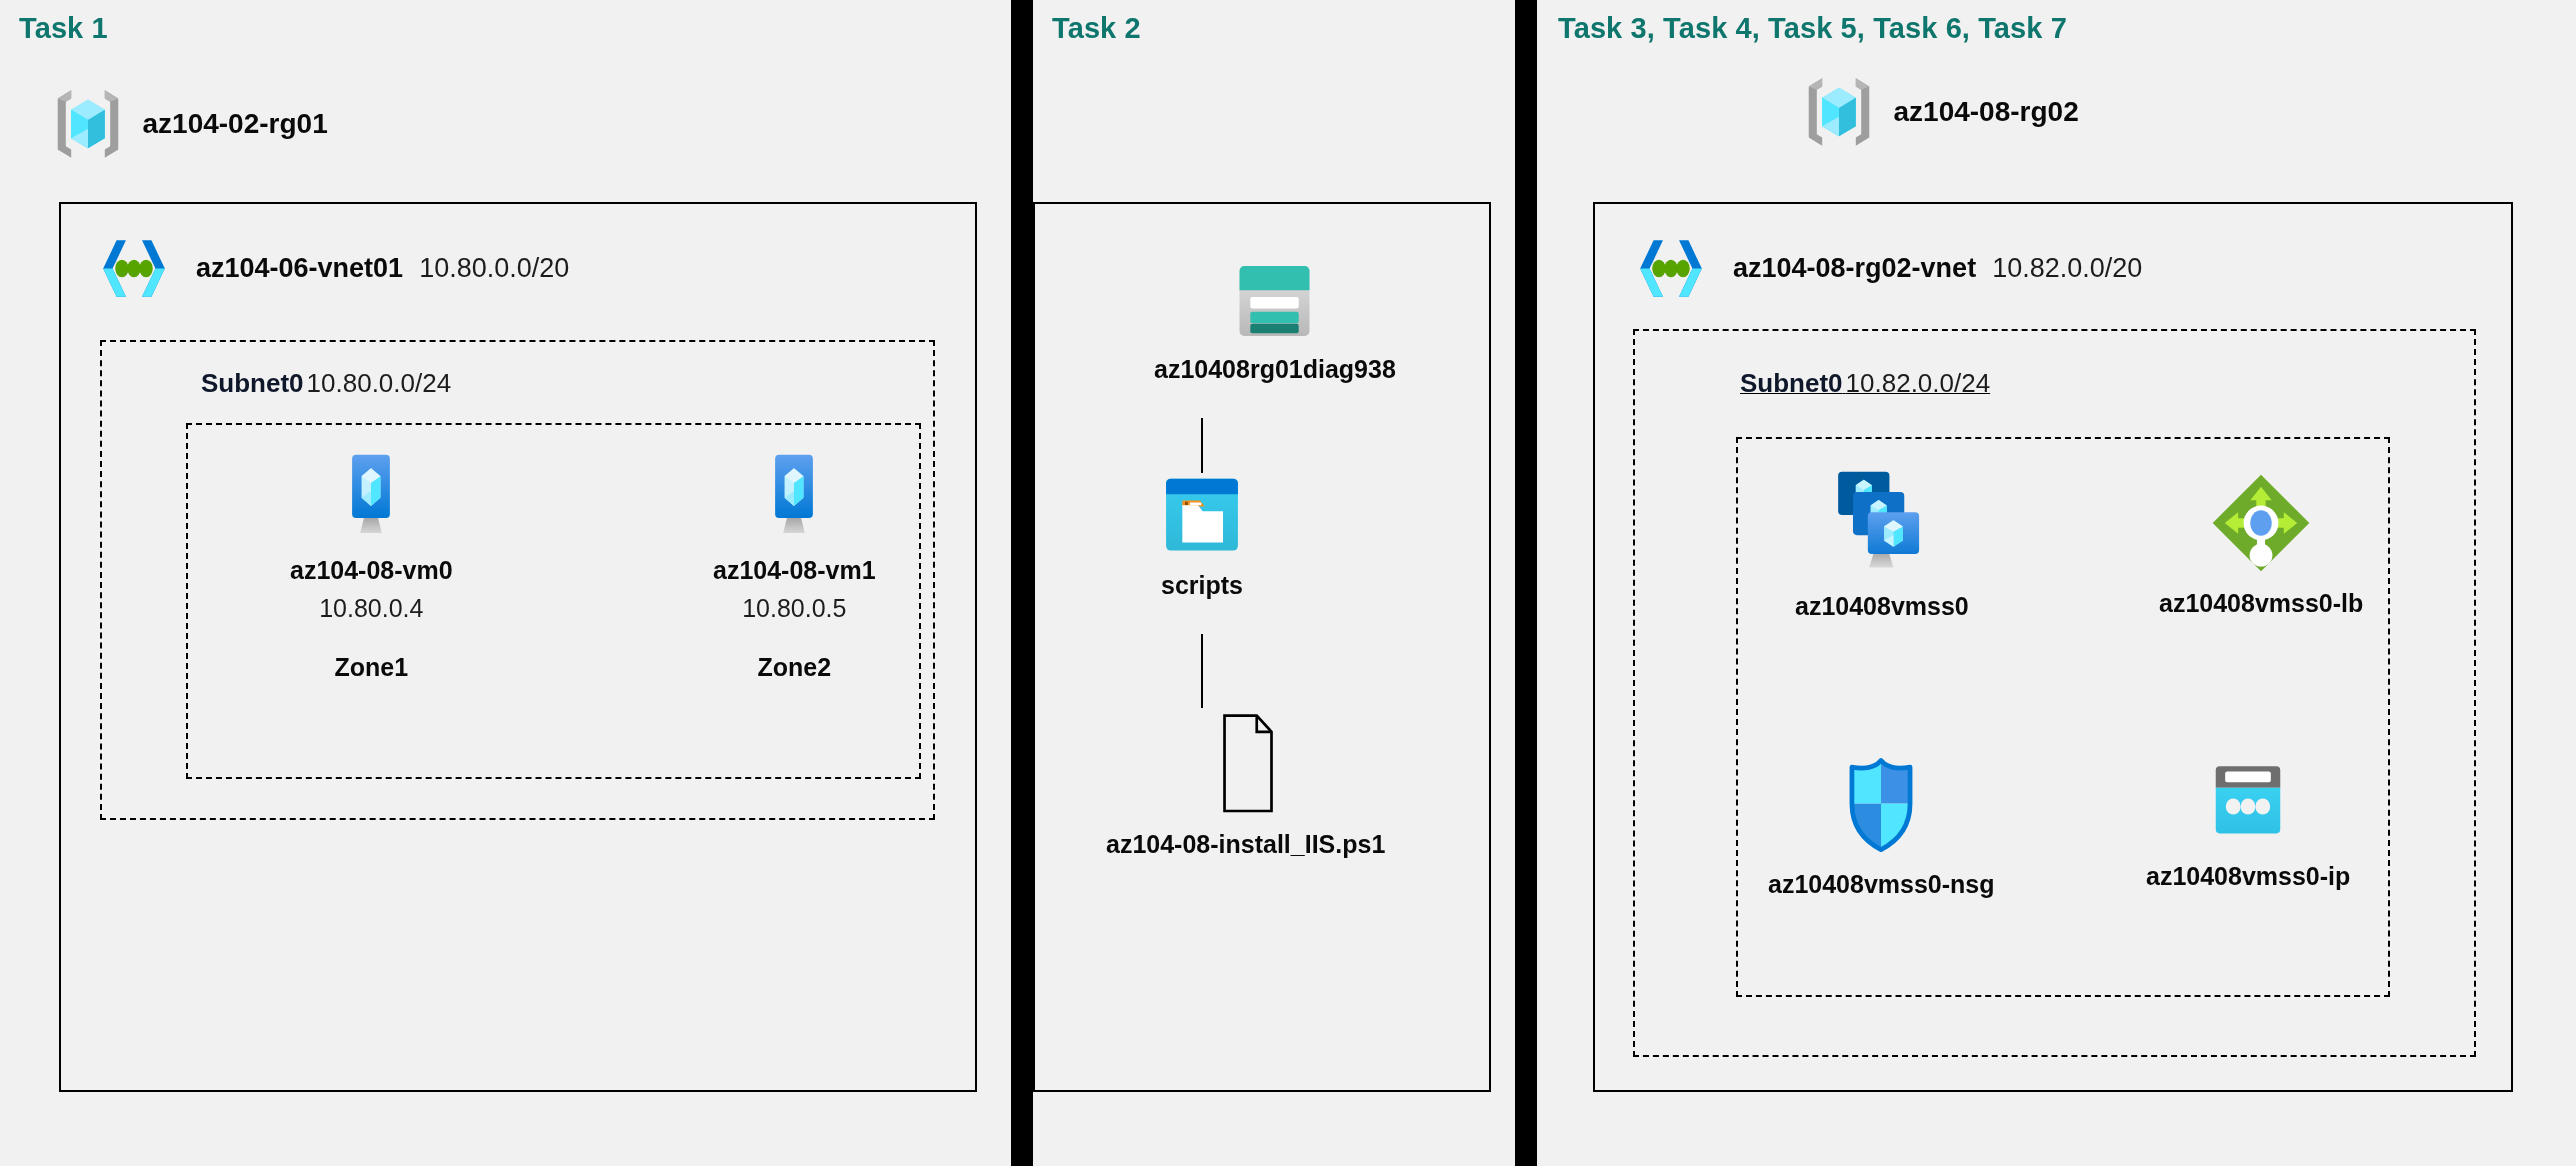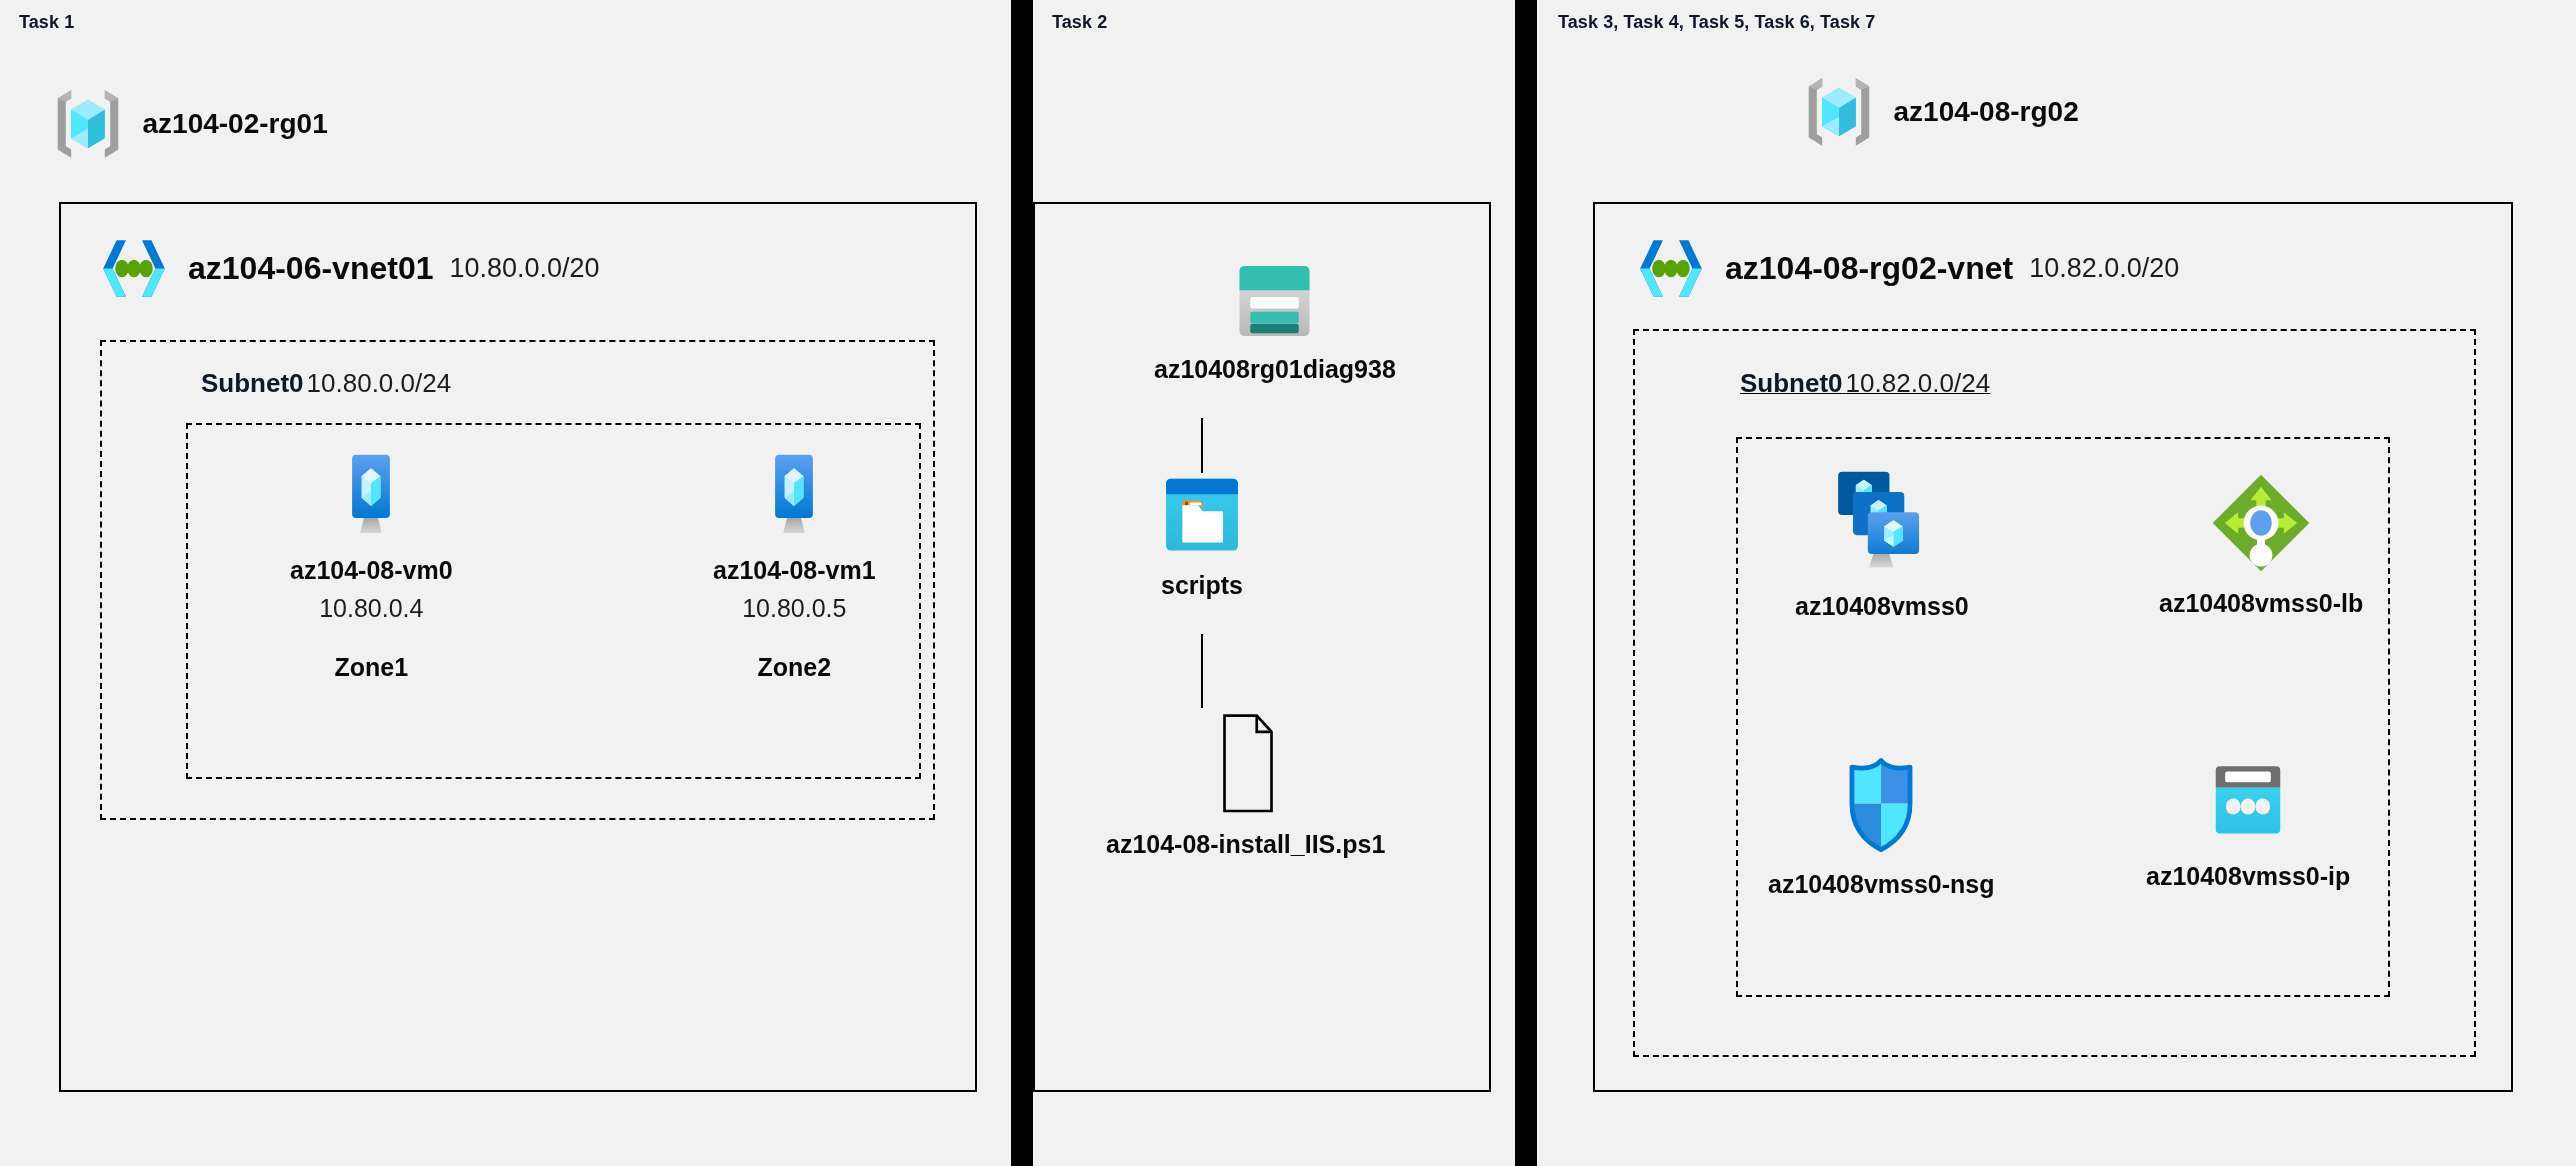--- a/index.html
+++ b/index.html
@@ -32,23 +32,23 @@
     top: 0px; height: 1166px;
     width: 21.6px;
     background: #000000;
   }
   #vsep-1 { left: 1011px; }
   #vsep-2 { left: 1515px; }
 
   
   .task-label {
     position: absolute;
-    color: #0f172a;
-    font-weight: bold;
-    font-size: 18px;
+    color: #0f766e;
+    font-weight: bold;
+    font-size: 29px;
     letter-spacing: 0.1px;
     white-space: nowrap;
   }
 
   
   .rg-row {
     position: absolute;
     display: flex;
     align-items: center;
     gap: 17.5px;
@@ -76,23 +76,24 @@
 
   
   .vnet-row {
     position: absolute;
     display: flex;
     align-items: center;
     gap: 16px;
     white-space: nowrap;
   }
   .vnet-name {
-    font-size: 32px;
+    font-size: 27px;
     font-weight: bold;
     color: #0a0a0a;
+    margin-left: 8px;
   }
   .vnet-cidr {
     font-size: 27px;
     font-weight: normal;
     color: #1c1c1c;
   }
 
   
   .subnet-row {
     position: absolute;

